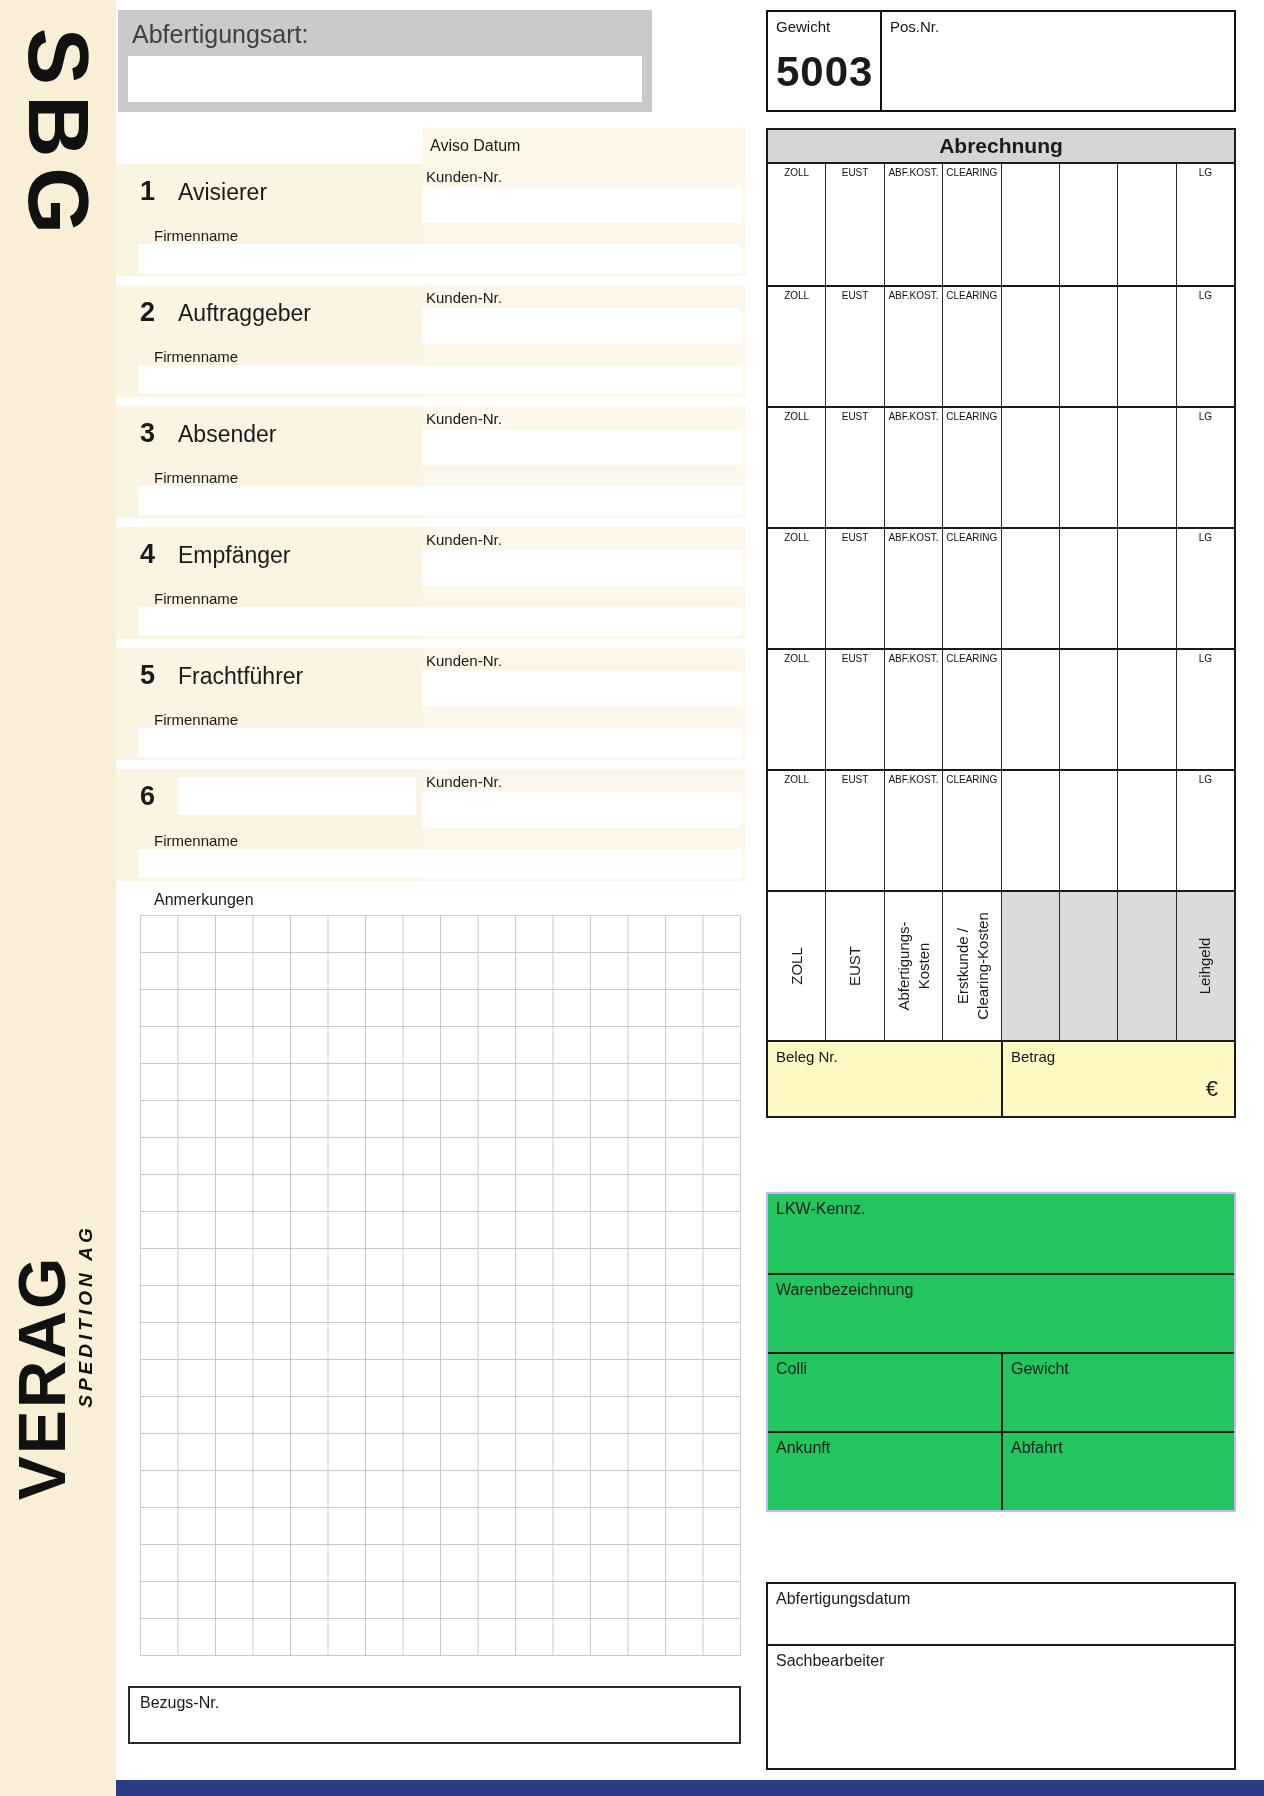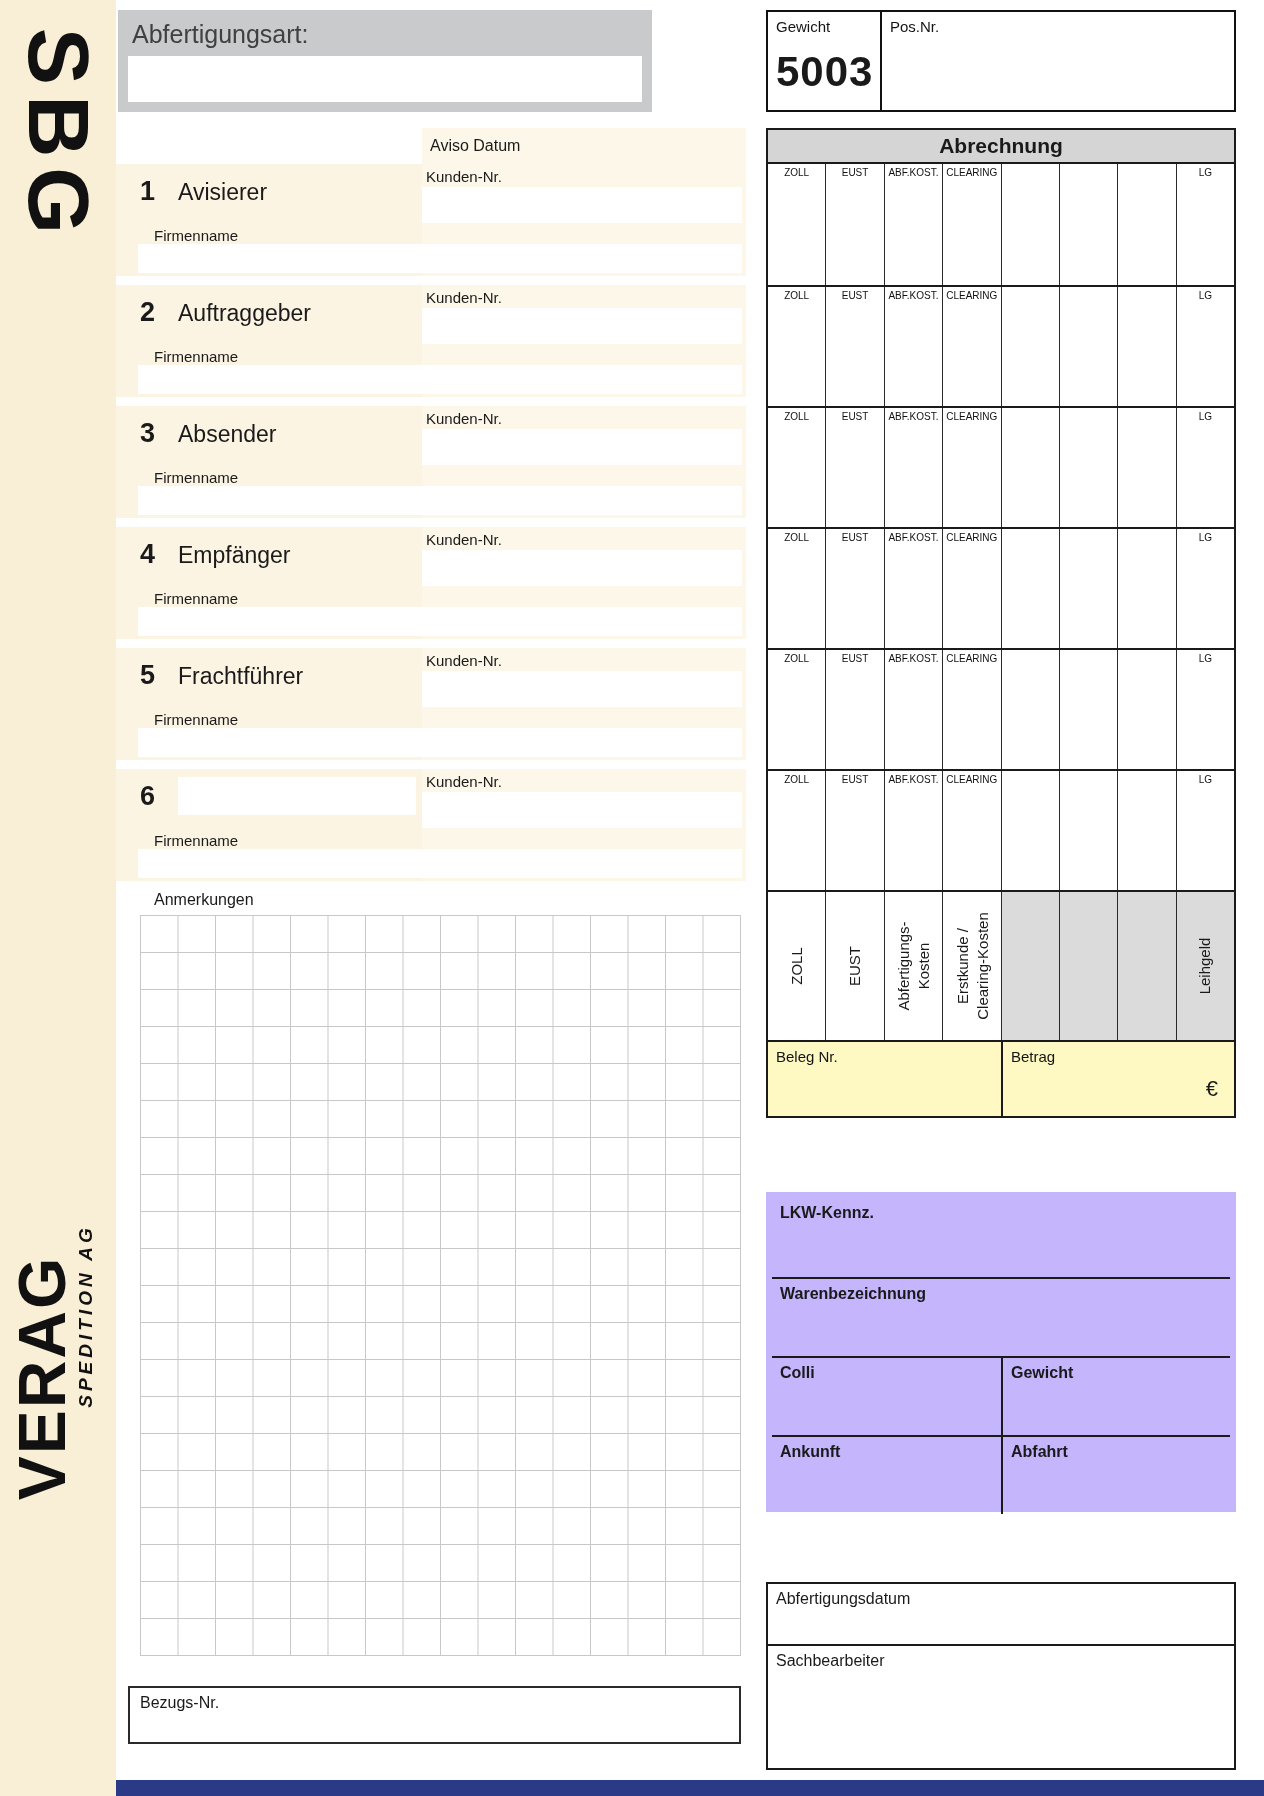--- a/index.html
+++ b/index.html
@@ -86,21 +86,21 @@
     background-image:
       linear-gradient(to right, #c8c8c8 1px, transparent 1px),
       linear-gradient(to bottom, #c8c8c8 1px, transparent 1px);
     background-size:37.5px 37px;
     border-right:1px solid #c8c8c8; border-bottom:1px solid #c8c8c8; }
 
   .bezug-box { position:absolute; left:128px; top:1686px; width:613px; height:58px; border:2px solid #2a2a2a; background:#fff; }
   .bezug-label { position:absolute; left:10px; top:6px; font-size:16px; }
 
   
-  .cargo-box { position:absolute; left:766px; top:1192px; width:470px; height:320px; border:6px solid #c4b5fd; background:#c4b5fd;font-weight:bold; }
+  .cargo-box { position:absolute; left:766px; top:1192px; width:470px; height:320px; border:2px solid #c4b5fd; background:#22c55e; }
   .cargo-row { position:relative; height:79px; }
   .cargo-row + .cargo-row { border-top:2px solid #1a1a1a; }
   .cargo-row.split { display:flex; }
   .cargo-half { position:relative; width:50%; }
   .cargo-half + .cargo-half { border-left:2px solid #1a1a1a; }
   .small-label2 { position:absolute; left:8px; top:6px; font-size:16px; }
 
   
   .proc-box { position:absolute; left:766px; top:1582px; width:470px; height:188px; border:2px solid #1a1a1a; background:#fff; }
   .proc-row { position:relative; }

